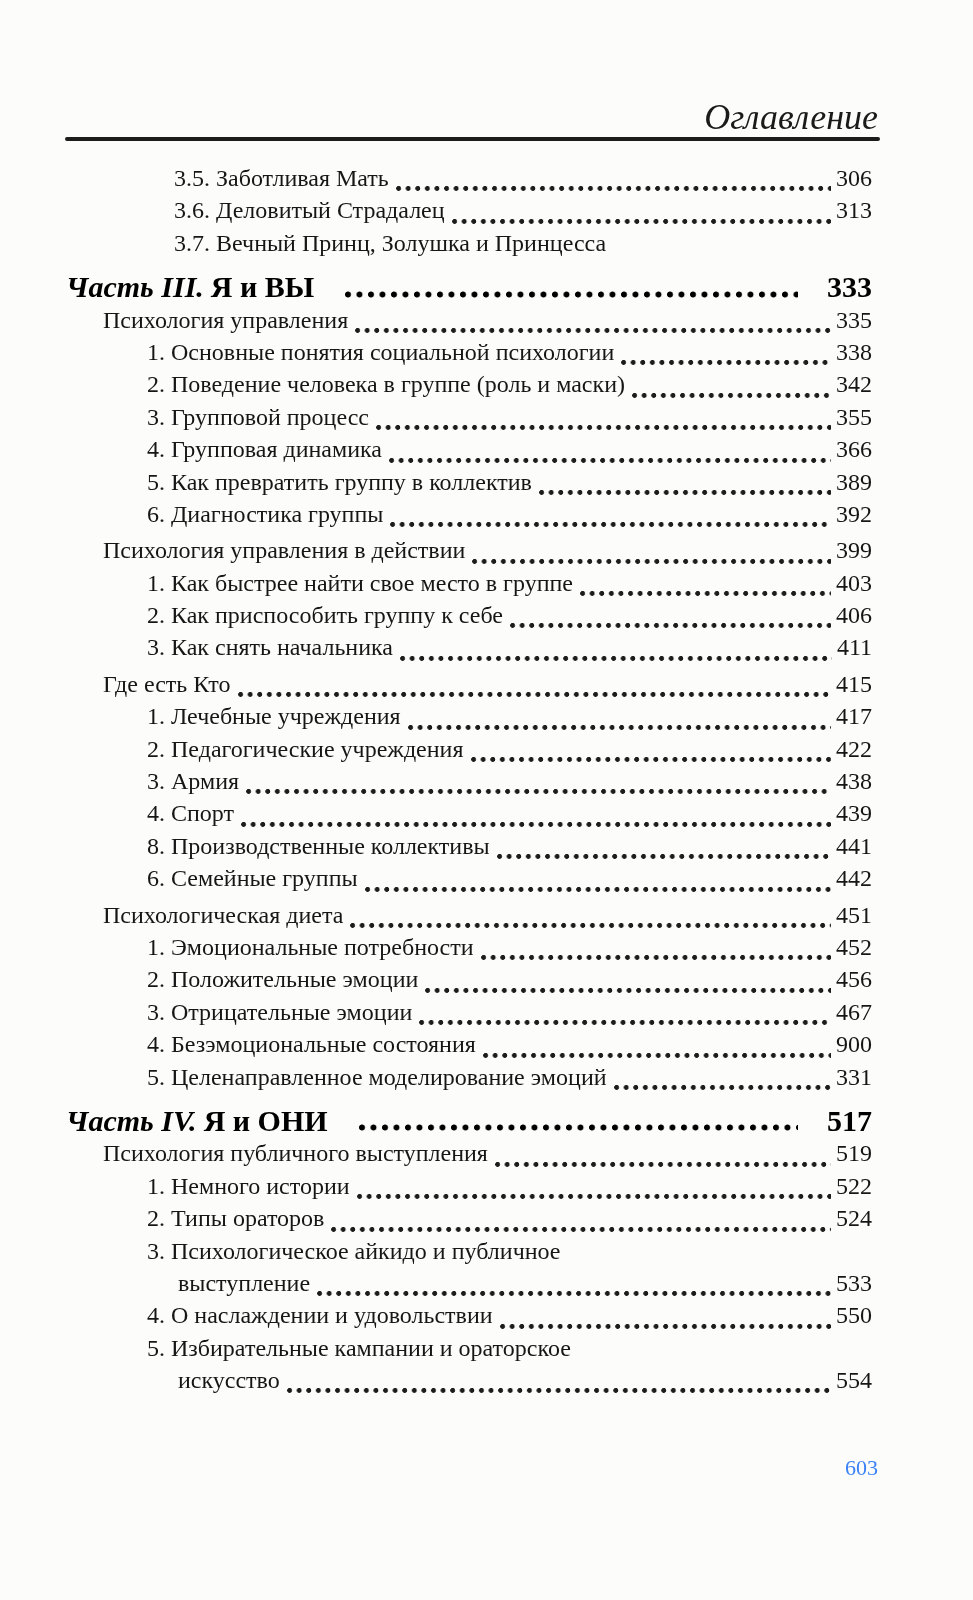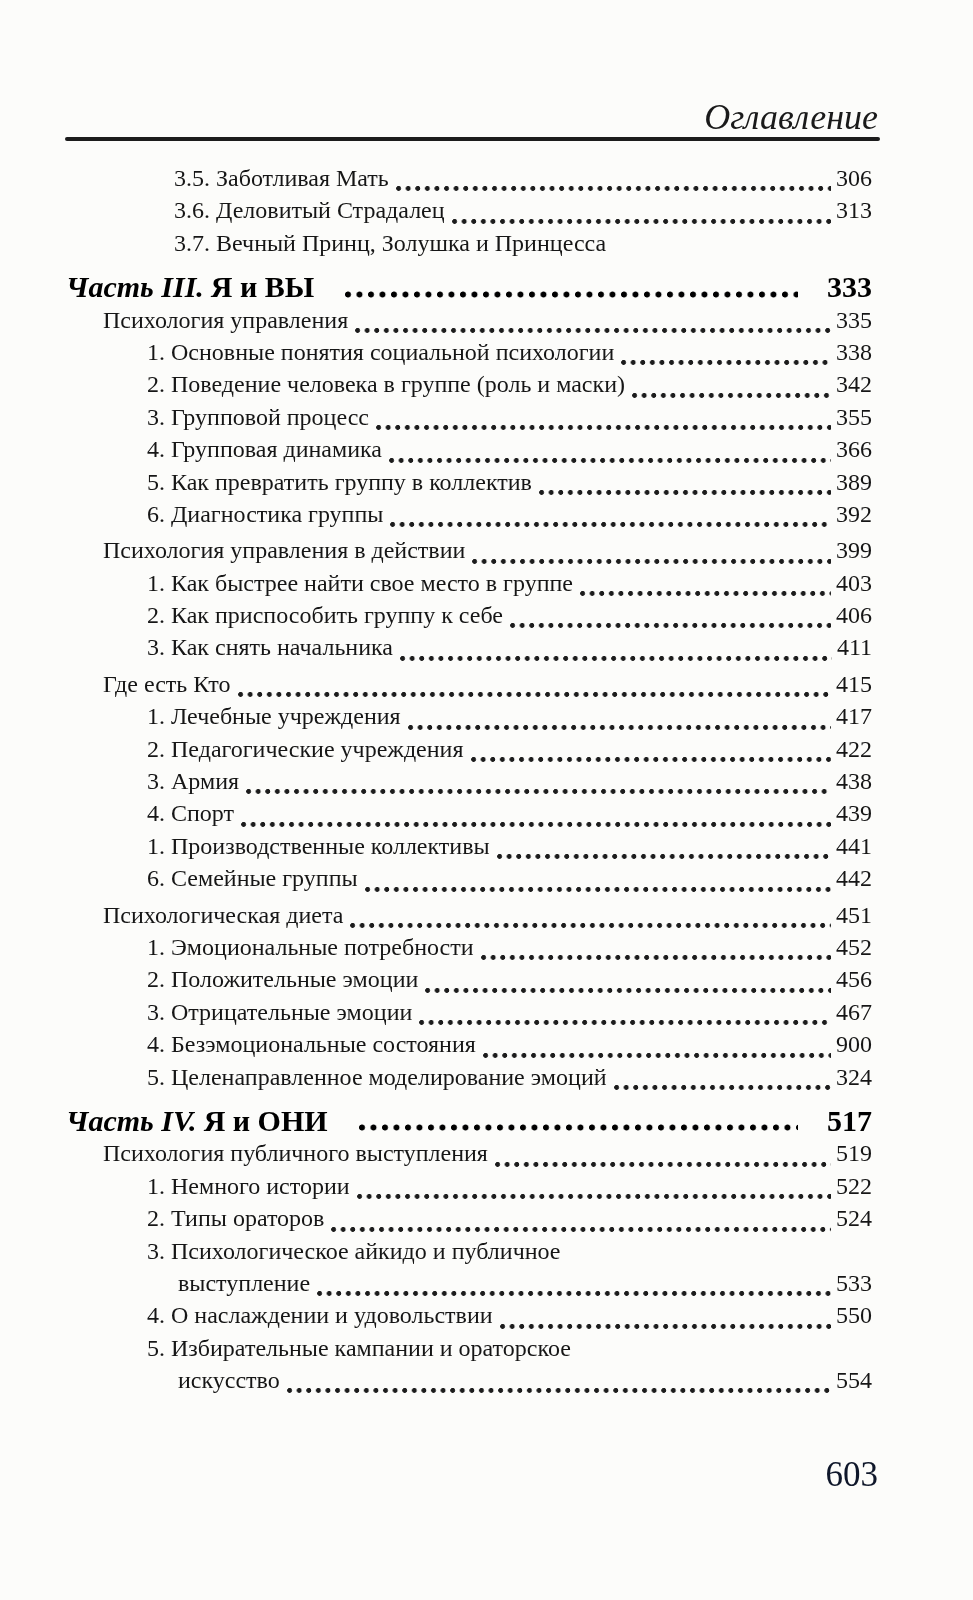--- a/index.html
+++ b/index.html
@@ -82,22 +82,22 @@
   }
   .page-num {
     text-align: center;
   }
   .footer-page-number {
     position: absolute;
     top: 1455px;
     left: 66px;
     width: 812px;
     text-align: right;
-    font-size: 35px;
-    color: #0f172a;
+    font-size: 22px;
+    color: #3b82f6;
   }
 </style>
 </head>
 <body>
 
 <div class="header-title">Оглавление</div>
 
 <div class="header-rule"></div>
 
 <div class="toc">
@@ -234,21 +234,21 @@
     </div>
     <div class="entry item">
       <div class="line">
         <span class="txt">4. Спорт</span>
         <span class="leader"></span>
         <span class="page-num">439</span>
       </div>
     </div>
     <div class="entry item">
       <div class="line">
-        <span class="txt">1. Производственные коллективы</span>
+        <span class="txt">8. Производственные коллективы</span>
         <span class="leader"></span>
         <span class="page-num">441</span>
       </div>
     </div>
     <div class="entry item">
       <div class="line">
         <span class="txt">6. Семейные группы</span>
         <span class="leader"></span>
         <span class="page-num">442</span>
       </div>
@@ -285,21 +285,21 @@
       <div class="line">
         <span class="txt">4. Безэмоциональные состояния</span>
         <span class="leader"></span>
         <span class="page-num">900</span>
       </div>
     </div>
     <div class="entry item">
       <div class="line">
         <span class="txt">5. Целенаправленное моделирование эмоций</span>
         <span class="leader"></span>
-        <span class="page-num">324</span>
+        <span class="page-num">331</span>
       </div>
     </div>
     <div class="entry part">
       <div class="line">
         <span class="txt"><span class="lab">Часть IV.</span>Я и ОНИ</span>
         <span class="leader"></span>
         <span class="page-num">517</span>
       </div>
     </div>
     <div class="entry section">

